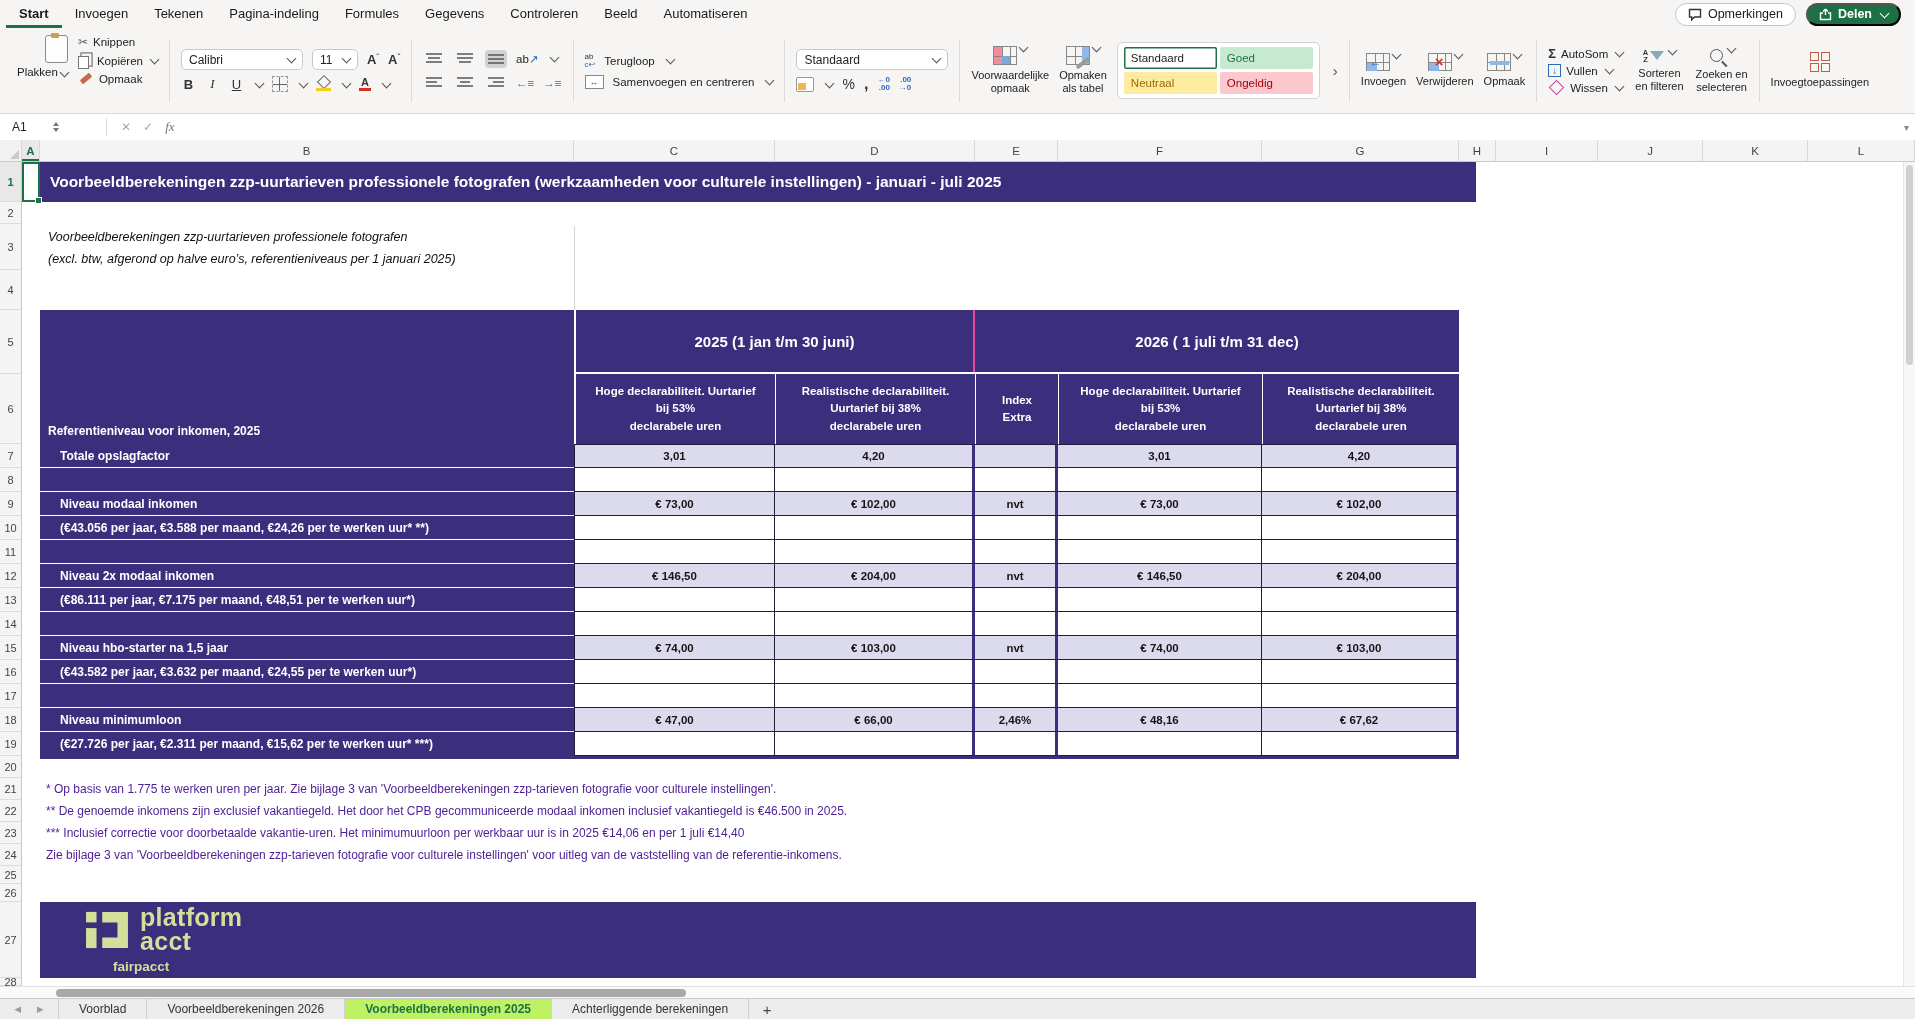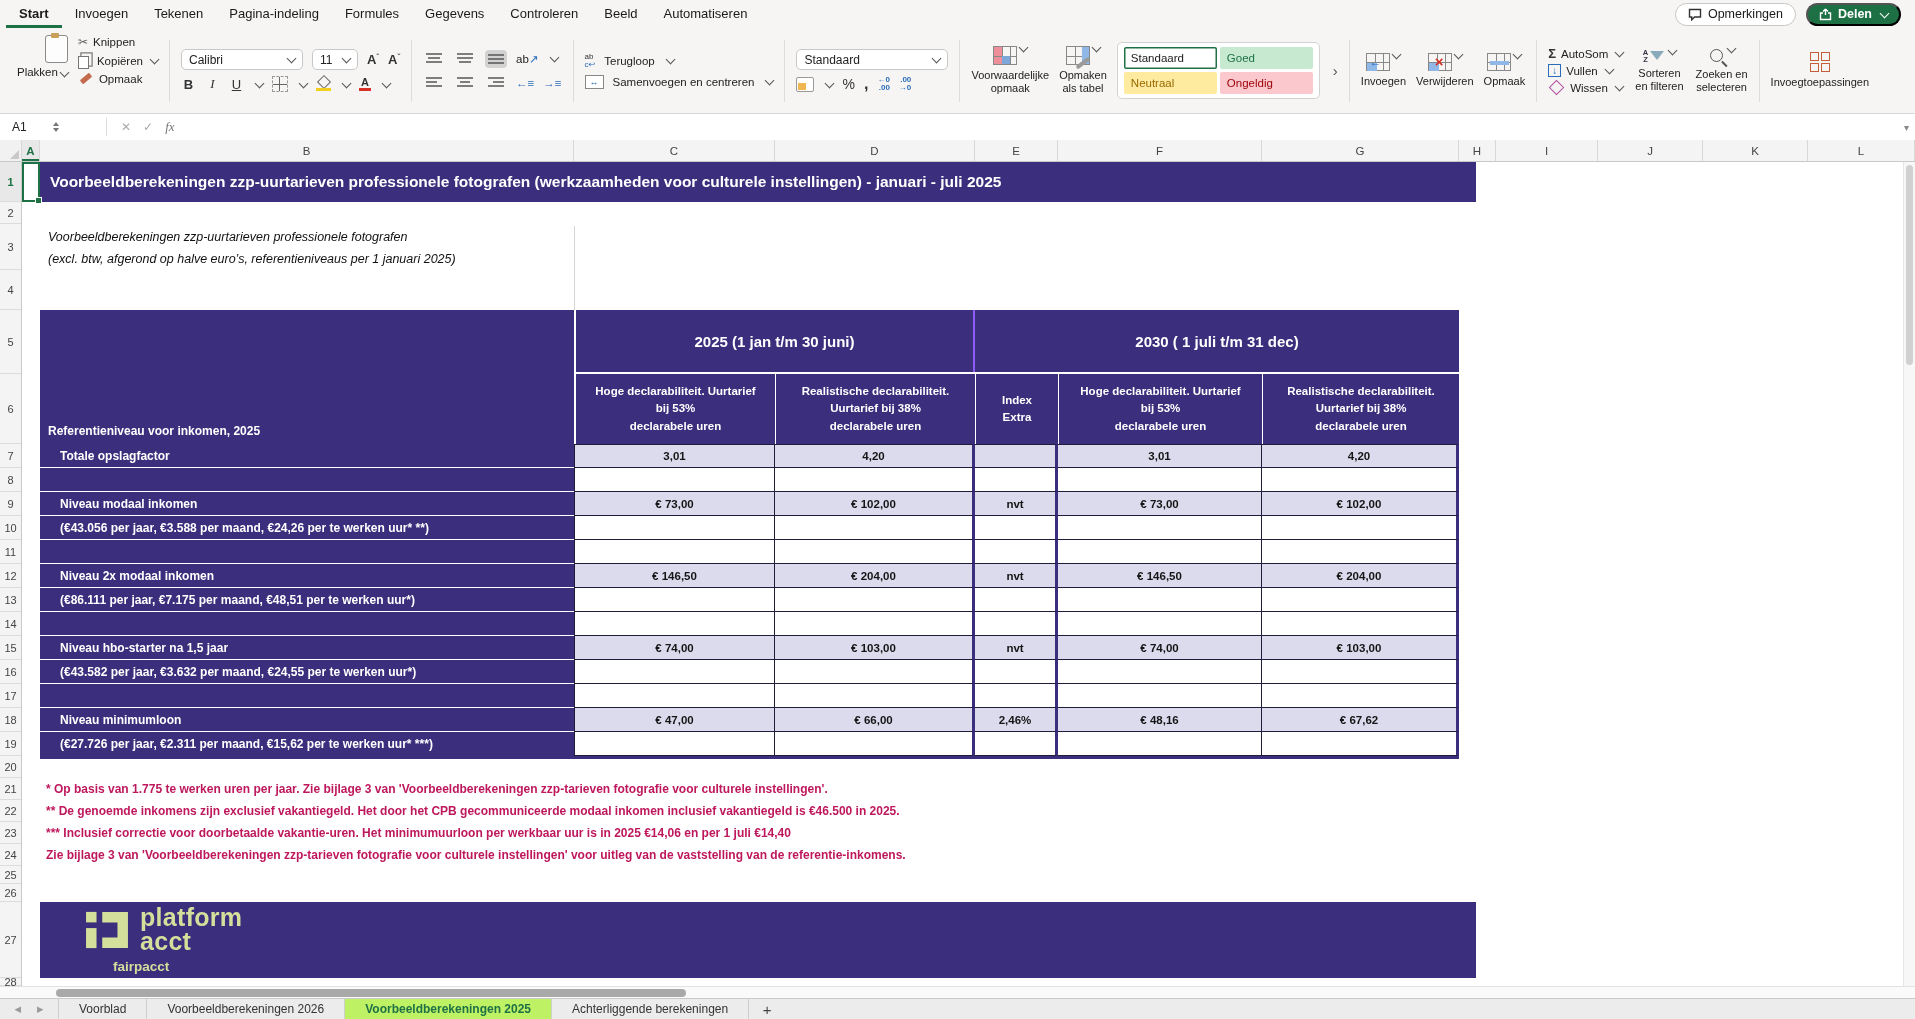--- a/index.html
+++ b/index.html
@@ -125,38 +125,38 @@
   .cline{position:absolute;left:552px;top:64px;height:94px;border-left:1px solid #d6d6d6;}
   
   .xtable{position:absolute;left:18px;top:148px;width:1419px;display:flex;border-bottom:3px solid var(--purple);box-sizing:content-box;}
   .xt-left{width:534px;flex:none;display:flex;flex-direction:column;}
   .xt-corner{height:134px;background:var(--purple);color:#fff;font-weight:700;font-size:12px;display:flex;align-items:flex-end;padding:0 8px 6px;box-sizing:border-box;}
   .xlabel{height:24px;box-sizing:border-box;border-bottom:1px solid #fff;background:var(--purple);color:#fff;font-size:12px;font-weight:700;display:flex;align-items:center;padding-left:20px;white-space:nowrap;}
   .xlabel:last-child{border-bottom:none;}
   .xt-right{width:885px;flex:none;display:flex;flex-direction:column;}
   .xt-periods{display:flex;height:64px;border-left:2px solid #fff;border-bottom:2px solid #fff;box-sizing:border-box;background:var(--purple);}
   .xt-period{display:flex;align-items:center;justify-content:center;color:#fff;font-size:15px;font-weight:700;box-sizing:border-box;}
-  .p1{width:399px;border-right:2px solid #8b5cf6;}
+  .p1{width:399px;border-right:2px solid #ec4899;}
   .p2{flex:1;}
   .xt-heads{display:flex;height:70px;border-left:2px solid #fff;box-sizing:border-box;background:var(--purple);}
   .xhead{display:flex;align-items:center;justify-content:center;text-align:center;color:#fff;font-size:11.5px;font-weight:700;line-height:1.5;white-space:pre-line;box-sizing:border-box;}
   .xhead + .xhead{border-left:1.5px solid #fff;}
   .xh0{width:199px;}.xh1{width:200px;}.xh2{width:83px;}.xh3{width:204px;}.xh4{width:197px;}
   .vrow{display:flex;height:24px;}
   .vc{box-sizing:border-box;display:flex;align-items:center;justify-content:center;font-size:11.5px;font-weight:700;color:#151515;border-bottom:1px solid var(--dark);background:#fff;}
   .vrow.first .vc{border-top:1px solid var(--dark);}
   .vc0{width:201px;border-left:1px solid var(--dark);border-right:1px solid var(--dark);}
   .vc1{width:200px;border-right:3px solid var(--purple);}
   .vc2{width:83px;border-right:3px solid var(--purple);}
   .vc3{width:204px;border-right:1px solid var(--dark);}
   .vc4{width:197px;border-right:3px solid var(--purple);}
   .vc.filled{background:var(--lav);}
   
   .footnotes{position:absolute;left:16px;top:616px;}
-  .fn{height:22px;line-height:22px;font-size:12px;font-weight:700;color:#be185d;padding-left:8px;white-space:nowrap;}
+  .fn{height:22px;line-height:22px;font-size:12px;font-weight:400;color:#4c1d95;padding-left:8px;white-space:nowrap;}
   
   .brand{position:absolute;left:18px;top:740px;width:1436px;height:76px;background:var(--purple);display:flex;align-items:center;padding-left:46px;box-sizing:border-box;}
   .logo{display:flex;flex-direction:column;}
   .logorow{display:flex;align-items:center;}
   .logowords{margin-left:12px;font-weight:700;font-size:25px;line-height:0.95;color:var(--logo);letter-spacing:0.3px;}
   .tagline{font-size:13.5px;font-weight:700;color:var(--logo);margin:5px 0 0 27px;}
   
   .hscroll{position:absolute;left:0;right:0;top:986px;height:12px;background:#fafafa;border-top:1px solid #e2e2e2;box-sizing:border-box;}
   .hthumb{position:absolute;left:56px;top:2px;width:630px;height:8px;background:#a9a9a9;border-radius:4px;}
   .vscroll{position:absolute;right:0;top:162px;bottom:33px;width:12px;background:#f7f7f7;border-left:1px solid #e6e6e6;box-sizing:border-box;}
@@ -503,21 +503,21 @@
             <div class="xlabel">Niveau hbo-starter na 1,5 jaar</div>
             <div class="xlabel">(€43.582 per jaar, €3.632 per maand, €24,55 per te werken uur*)</div>
             <div class="xlabel"></div>
             <div class="xlabel">Niveau minimumloon</div>
             <div class="xlabel">(€27.726 per jaar, €2.311 per maand, €15,62 per te werken uur* ***)</div>
           </div>
       </div>
       <div class="xt-right">
         <div class="xt-periods">
           <div class="xt-period p1">2025 (1 jan t/m 30 juni)</div>
-          <div class="xt-period p2">2030 ( 1 juli t/m 31 dec)</div>
+          <div class="xt-period p2">2026 ( 1 juli t/m 31 dec)</div>
         </div>
         <div class="xt-heads" id="xtHeads">
             <div class="xhead xh0">Hoge declarabiliteit. Uurtarief
 bij 53%
 declarabele uren</div>
             <div class="xhead xh1">Realistische declarabiliteit.
 Uurtarief bij 38%
 declarabele uren</div>
             <div class="xhead xh2">Index
 Extra</div>

